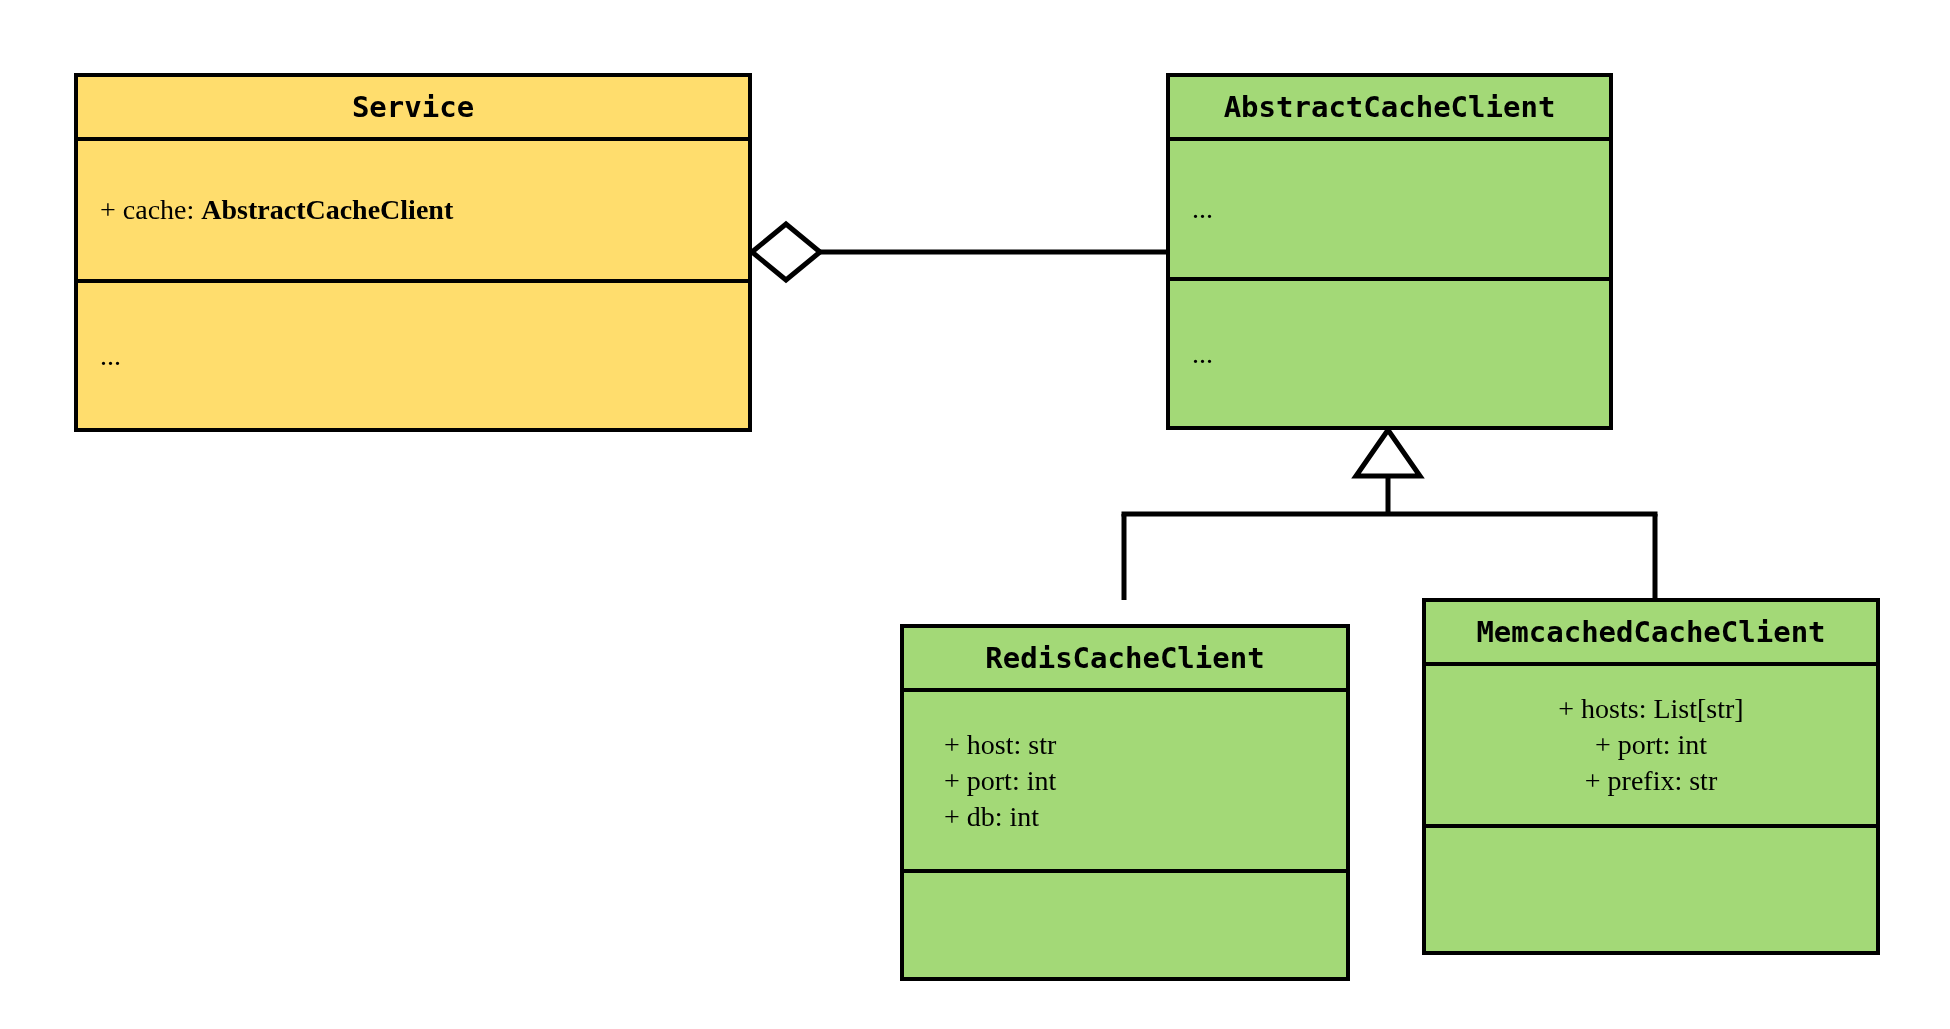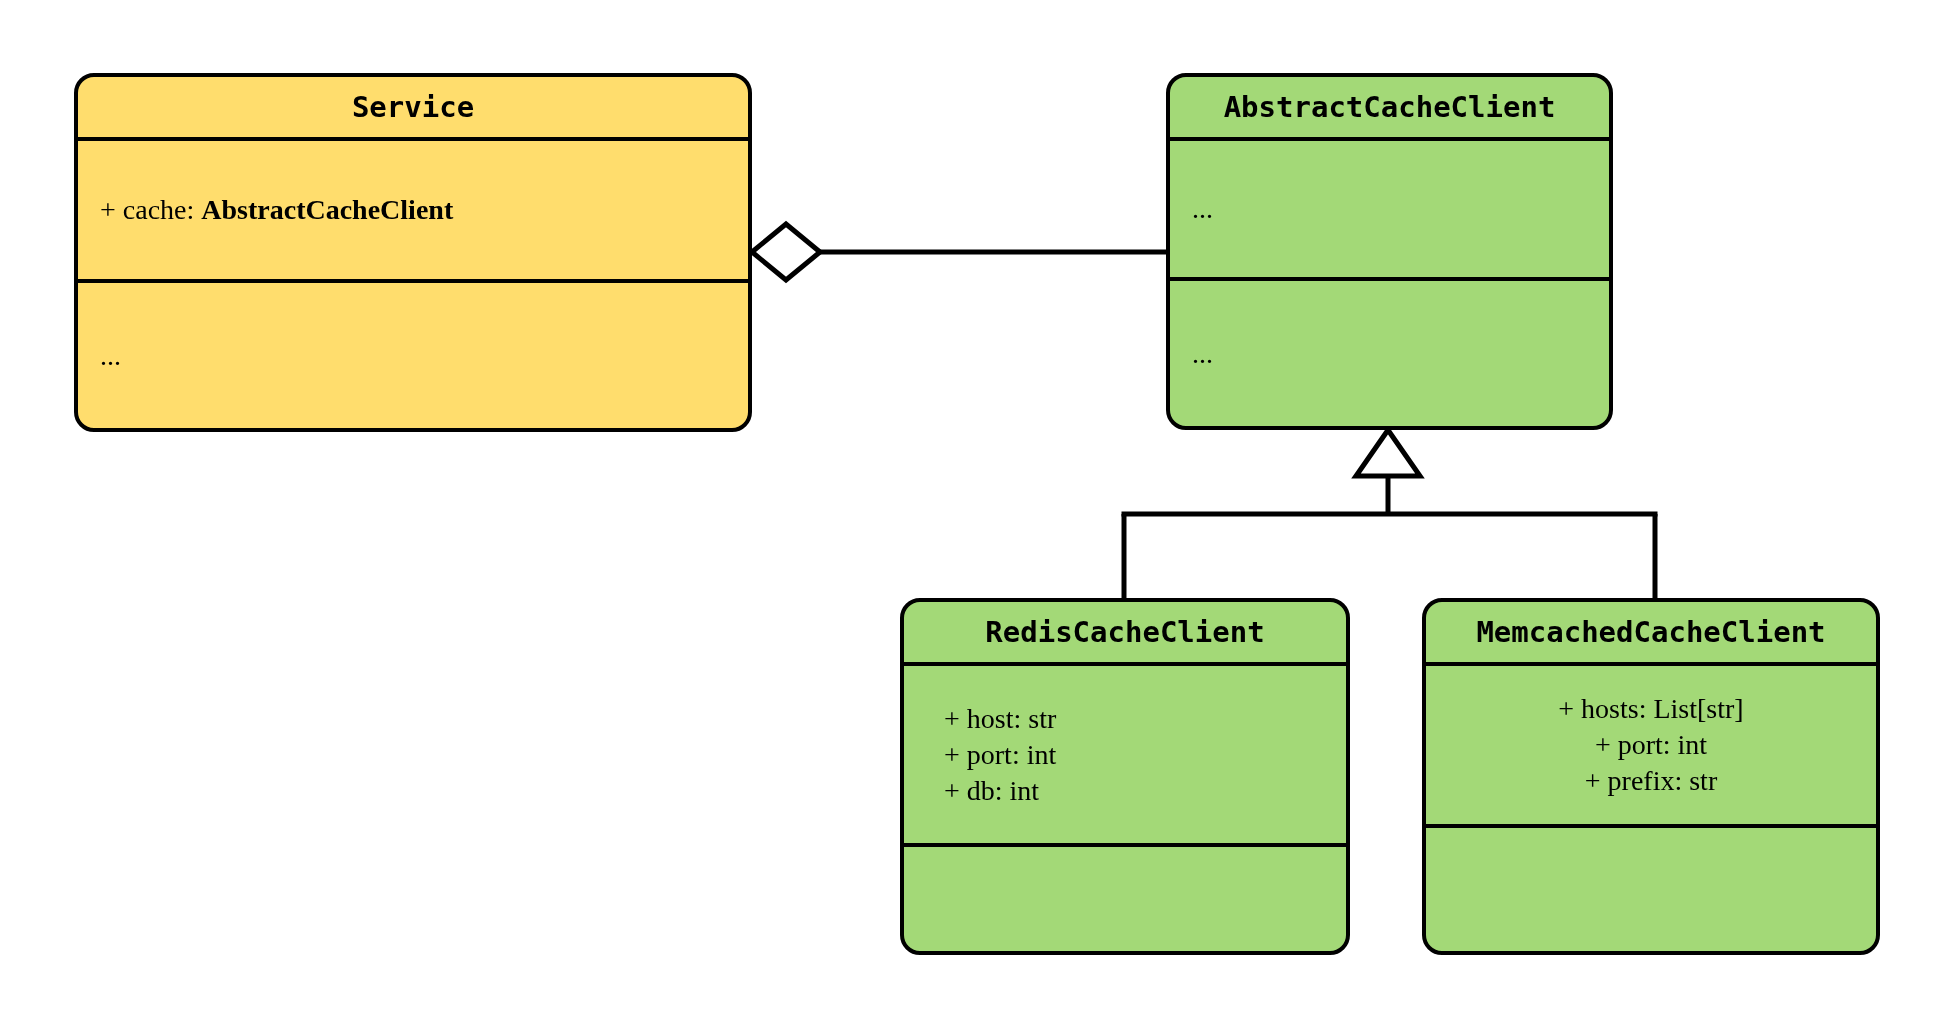--- a/index.html
+++ b/index.html
@@ -23,21 +23,21 @@
     left: 0;
     top: 0;
     width: 1950px;
     height: 1029px;
     pointer-events: none;
   }
   .uml-class {
     position: absolute;
     box-sizing: border-box;
     border: 4px solid #000000;
-    border-radius: 20px;
+    border-radius: 0;
     overflow: hidden;
     display: flex;
     flex-direction: column;
   }
   .uml-class.theme-yellow { background: #ffdd6d; }
   .uml-class.theme-green  { background: #a3d977; }
 
   .compartment {
     box-sizing: border-box;
     position: relative;
@@ -125,21 +125,21 @@
       <span class="class-title">AbstractCacheClient</span>
     </div>
     <div class="compartment members" style="height:140px;">
       <div class="member ellipsis" style="padding:0;">...</div>
     </div>
     <div class="compartment members" style="flex:1 1 auto;">
       <div class="member ellipsis" style="padding:0;">...</div>
     </div>
   </div>
 
-  <div class="uml-class theme-green" style="left:900px; top:598px; width:450px; height:357px;">
+  <div class="uml-class theme-green" style="left:900px; top:624px; width:450px; height:357px;">
     <div class="compartment title" style="height:60px;">
       <span class="class-title">RedisCacheClient</span>
     </div>
     <div class="compartment members" style="height:181px;padding-left:40px;">
       <div class="member">+ host: str</div>
       <div class="member">+ port: int</div>
       <div class="member">+ db: int</div>
     </div>
     <div class="compartment members" style="flex:1 1 auto;"></div>
   </div>

